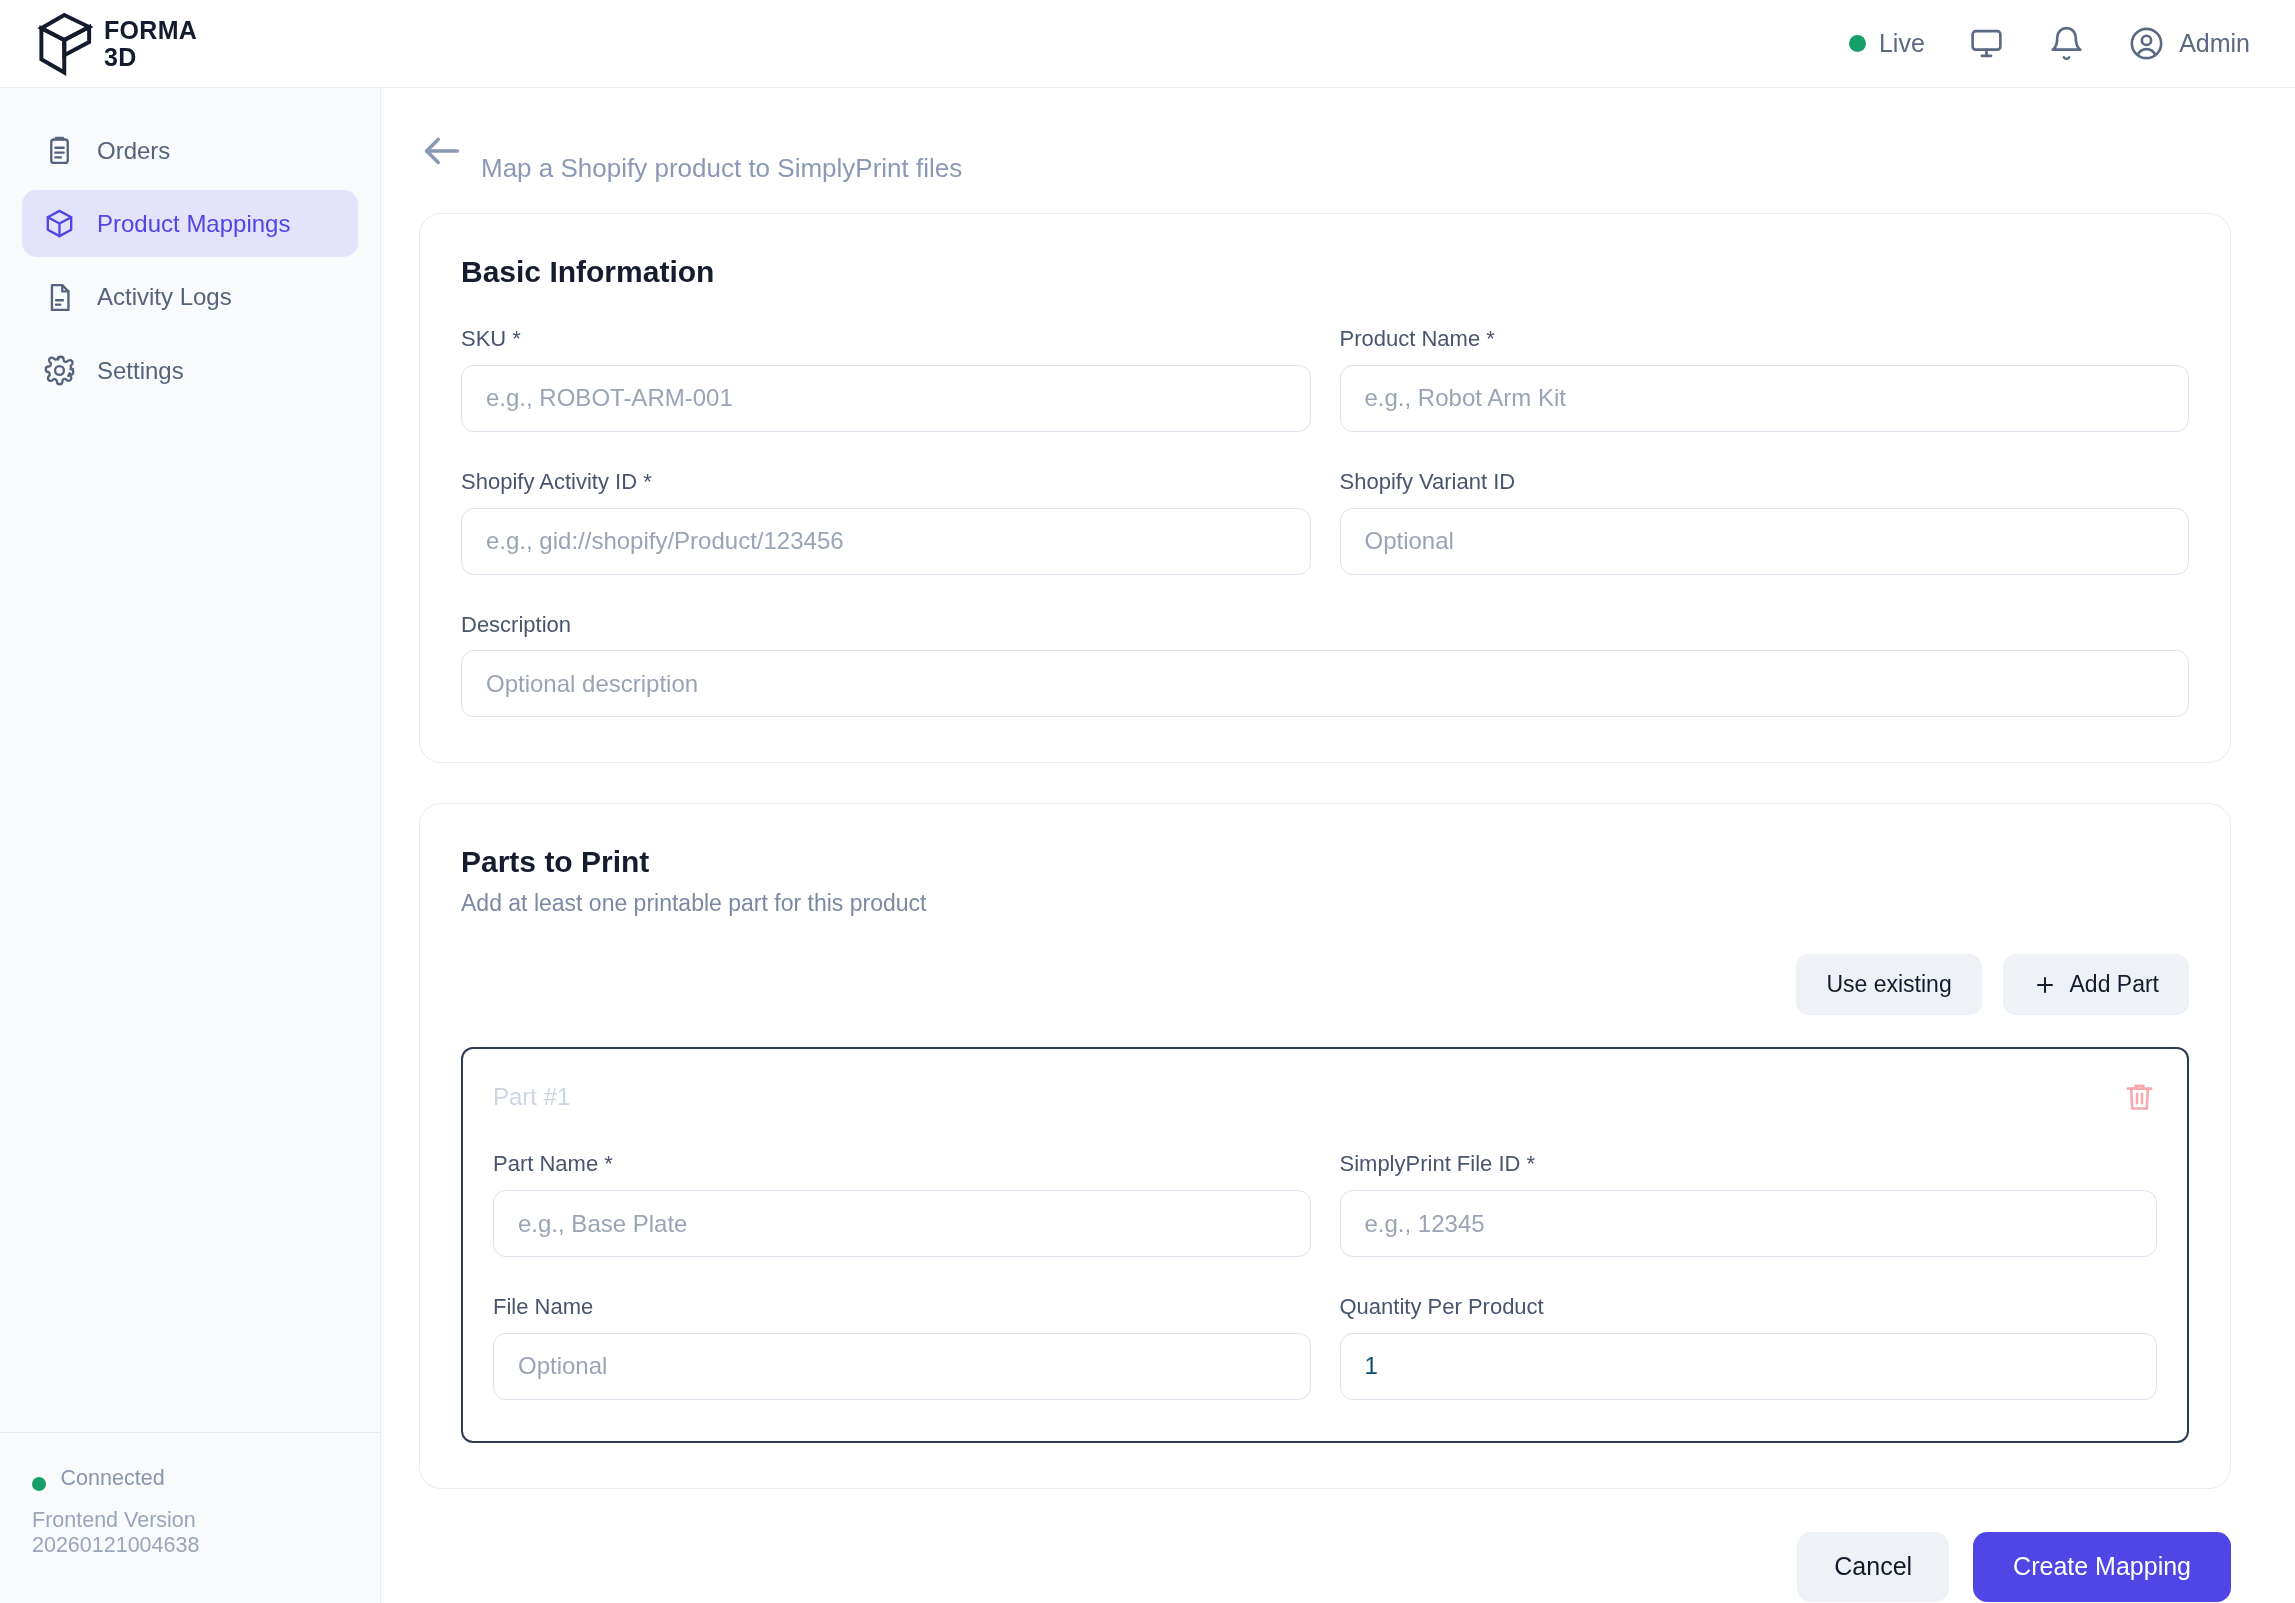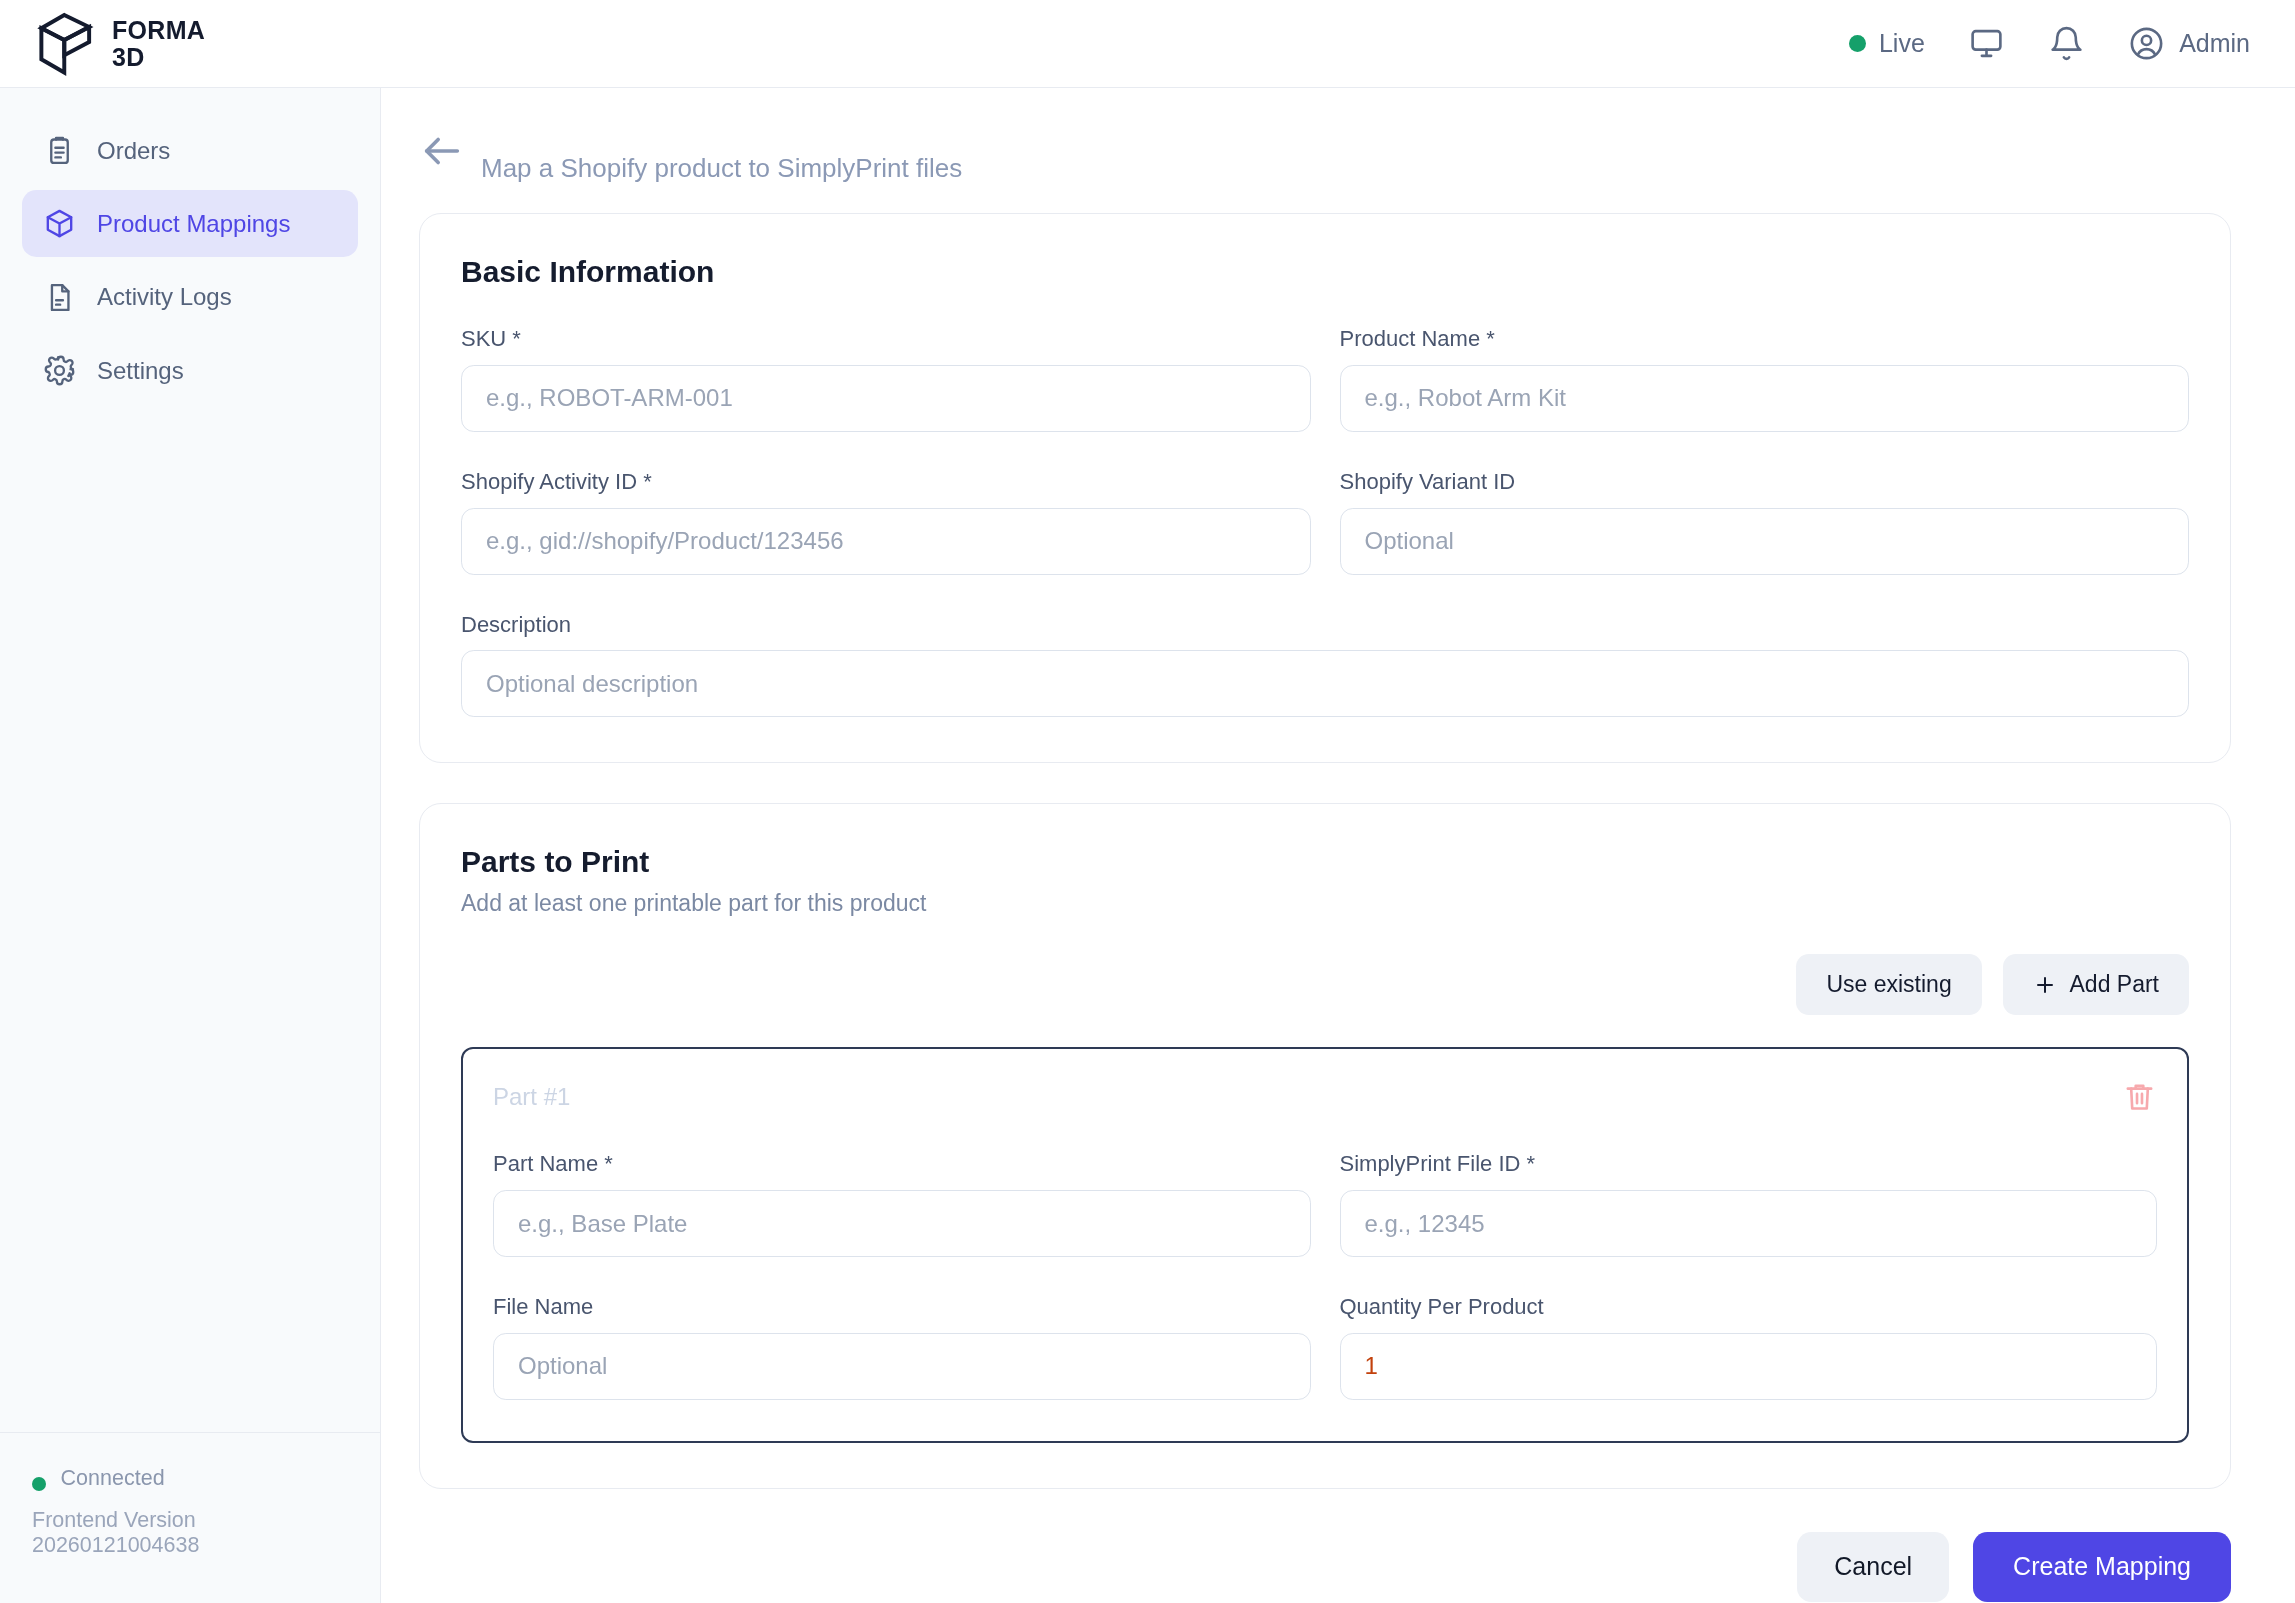--- a/index.html
+++ b/index.html
@@ -9,21 +9,21 @@
     background: #ffffff;
     overflow: hidden;
   }
 
   
   .topbar{
     position:absolute; top:0; left:0; width:2295px; height:88px;
     background:#ffffff; border-bottom:1.6px solid #e8ebf1;
     display:flex; align-items:center; z-index:5;
   }
-  .brand{ display:flex; align-items:center; gap:16px; padding-left:35px; }
+  .brand{ display:flex; align-items:center; gap:8px; padding-left:35px; }
   .brand-logo{ width:61px; height:64px; }
   .brand-text{ display:flex; flex-direction:column; line-height:1.05;
     font-weight:700; font-size:25px; letter-spacing:0.3px; color:#141b2e; }
 
   .topright{ margin-left:auto; display:flex; align-items:center;
     gap:43px; padding-right:45px; }
   .live{ display:flex; align-items:center; gap:12.8px; }
   .live-dot{ width:17.5px;height:17.5px;border-radius:50%;background:#15a06a; }
   .live-label{ font-size:25px; color:#5b6983; }
   .ticon{ width:37px;height:37px;color:#5b6983; display:block; }
@@ -72,21 +72,21 @@
   .card + .card{ margin-top:40px; }
   .card-pad{ padding:41px 41px 45px 41px; }
   .card-title{ font-size:30px; font-weight:700; color:#151c2e; }
   .card-sub{ font-size:23px; color:#7b89a3; margin-top:11px; }
 
   .grid2{ display:grid; grid-template-columns:1fr 1fr; column-gap:29px; row-gap:0; }
   .field{ margin-top:37px; }
   .flabel{ font-size:22px; color:#49556e; display:block; margin-bottom:12.8px; }
   .finput{
     width:100%; height:67px; border:1.6px solid #dde3ec; border-radius:12.8px;
-    background:#fff; padding:14px 24px; font-size:24px; color:#c2410c;
+    background:#fff; padding:14px 24px; font-size:24px; color:#0c4a6e;
     font-family:"Liberation Sans", sans-serif; outline:none;
   }
   .finput::placeholder{ color:#9aa4b5; }
 
   
   .part-actions{ display:flex; justify-content:flex-end; gap:21px; margin-top:37px; }
   .btn-soft{
     height:61px; padding:0 30px; border:none; border-radius:12.8px;
     background:#eef1f6; color:#141b2e; font-size:23px; cursor:pointer;
     display:flex; align-items:center; gap:12.8px;

